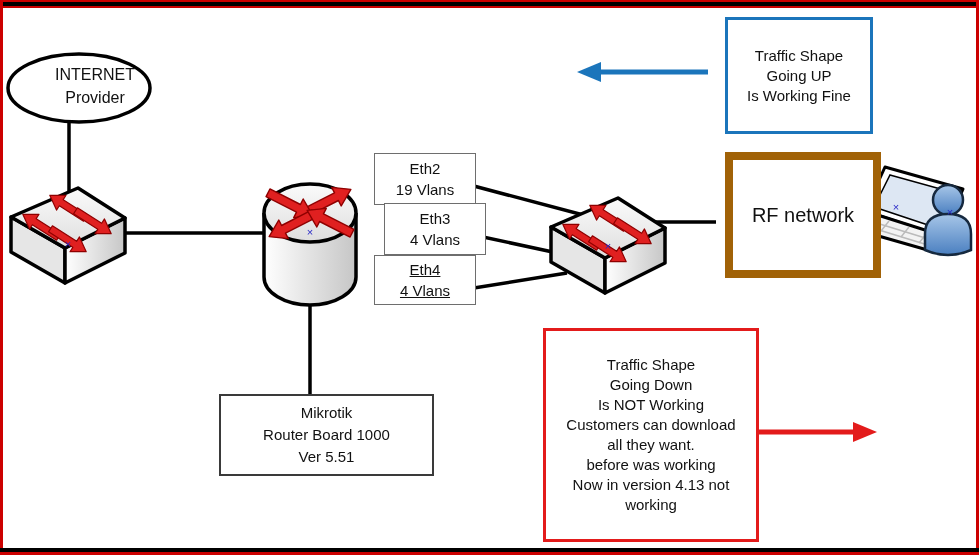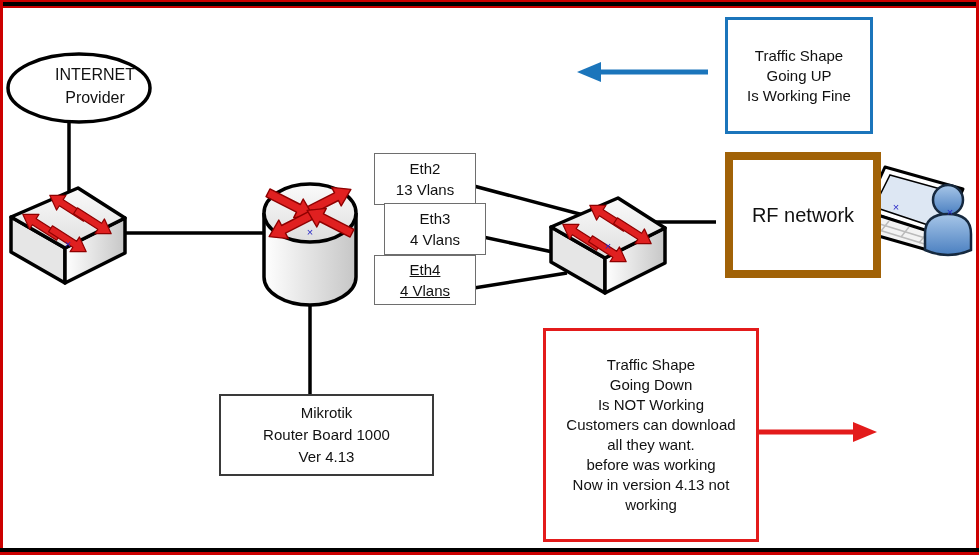--- a/index.html
+++ b/index.html
@@ -124,29 +124,29 @@
       <text x="310" y="236">×</text>
       <text x="608" y="250">×</text>
       <text x="896" y="211">×</text>
       <text x="950" y="216">×</text>
     </g>
   </svg>
 
   <div class="labelbox" id="cloudlabel">INTERNET
 Provider</div>
   <div class="labelbox thin" id="eth2">Eth2
-13 Vlans</div>
+19 Vlans</div>
   <div class="labelbox thin" id="eth3">Eth3
 4 Vlans</div>
   <div class="labelbox thin" id="eth4">Eth4
 4 Vlans</div>
   <div class="labelbox" id="rfbox">RF network</div>
   <div class="labelbox" id="mikrotik">Mikrotik
 Router Board 1000
-Ver 4.13</div>
+Ver 5.51</div>
   <div class="labelbox" id="noteup">Traffic Shape
 Going UP
 Is Working Fine</div>
   <div class="labelbox" id="notedown">Traffic Shape
 Going Down
 Is NOT Working
 Customers can download
 all they want.
 before was working
 Now in version 4.13 not

